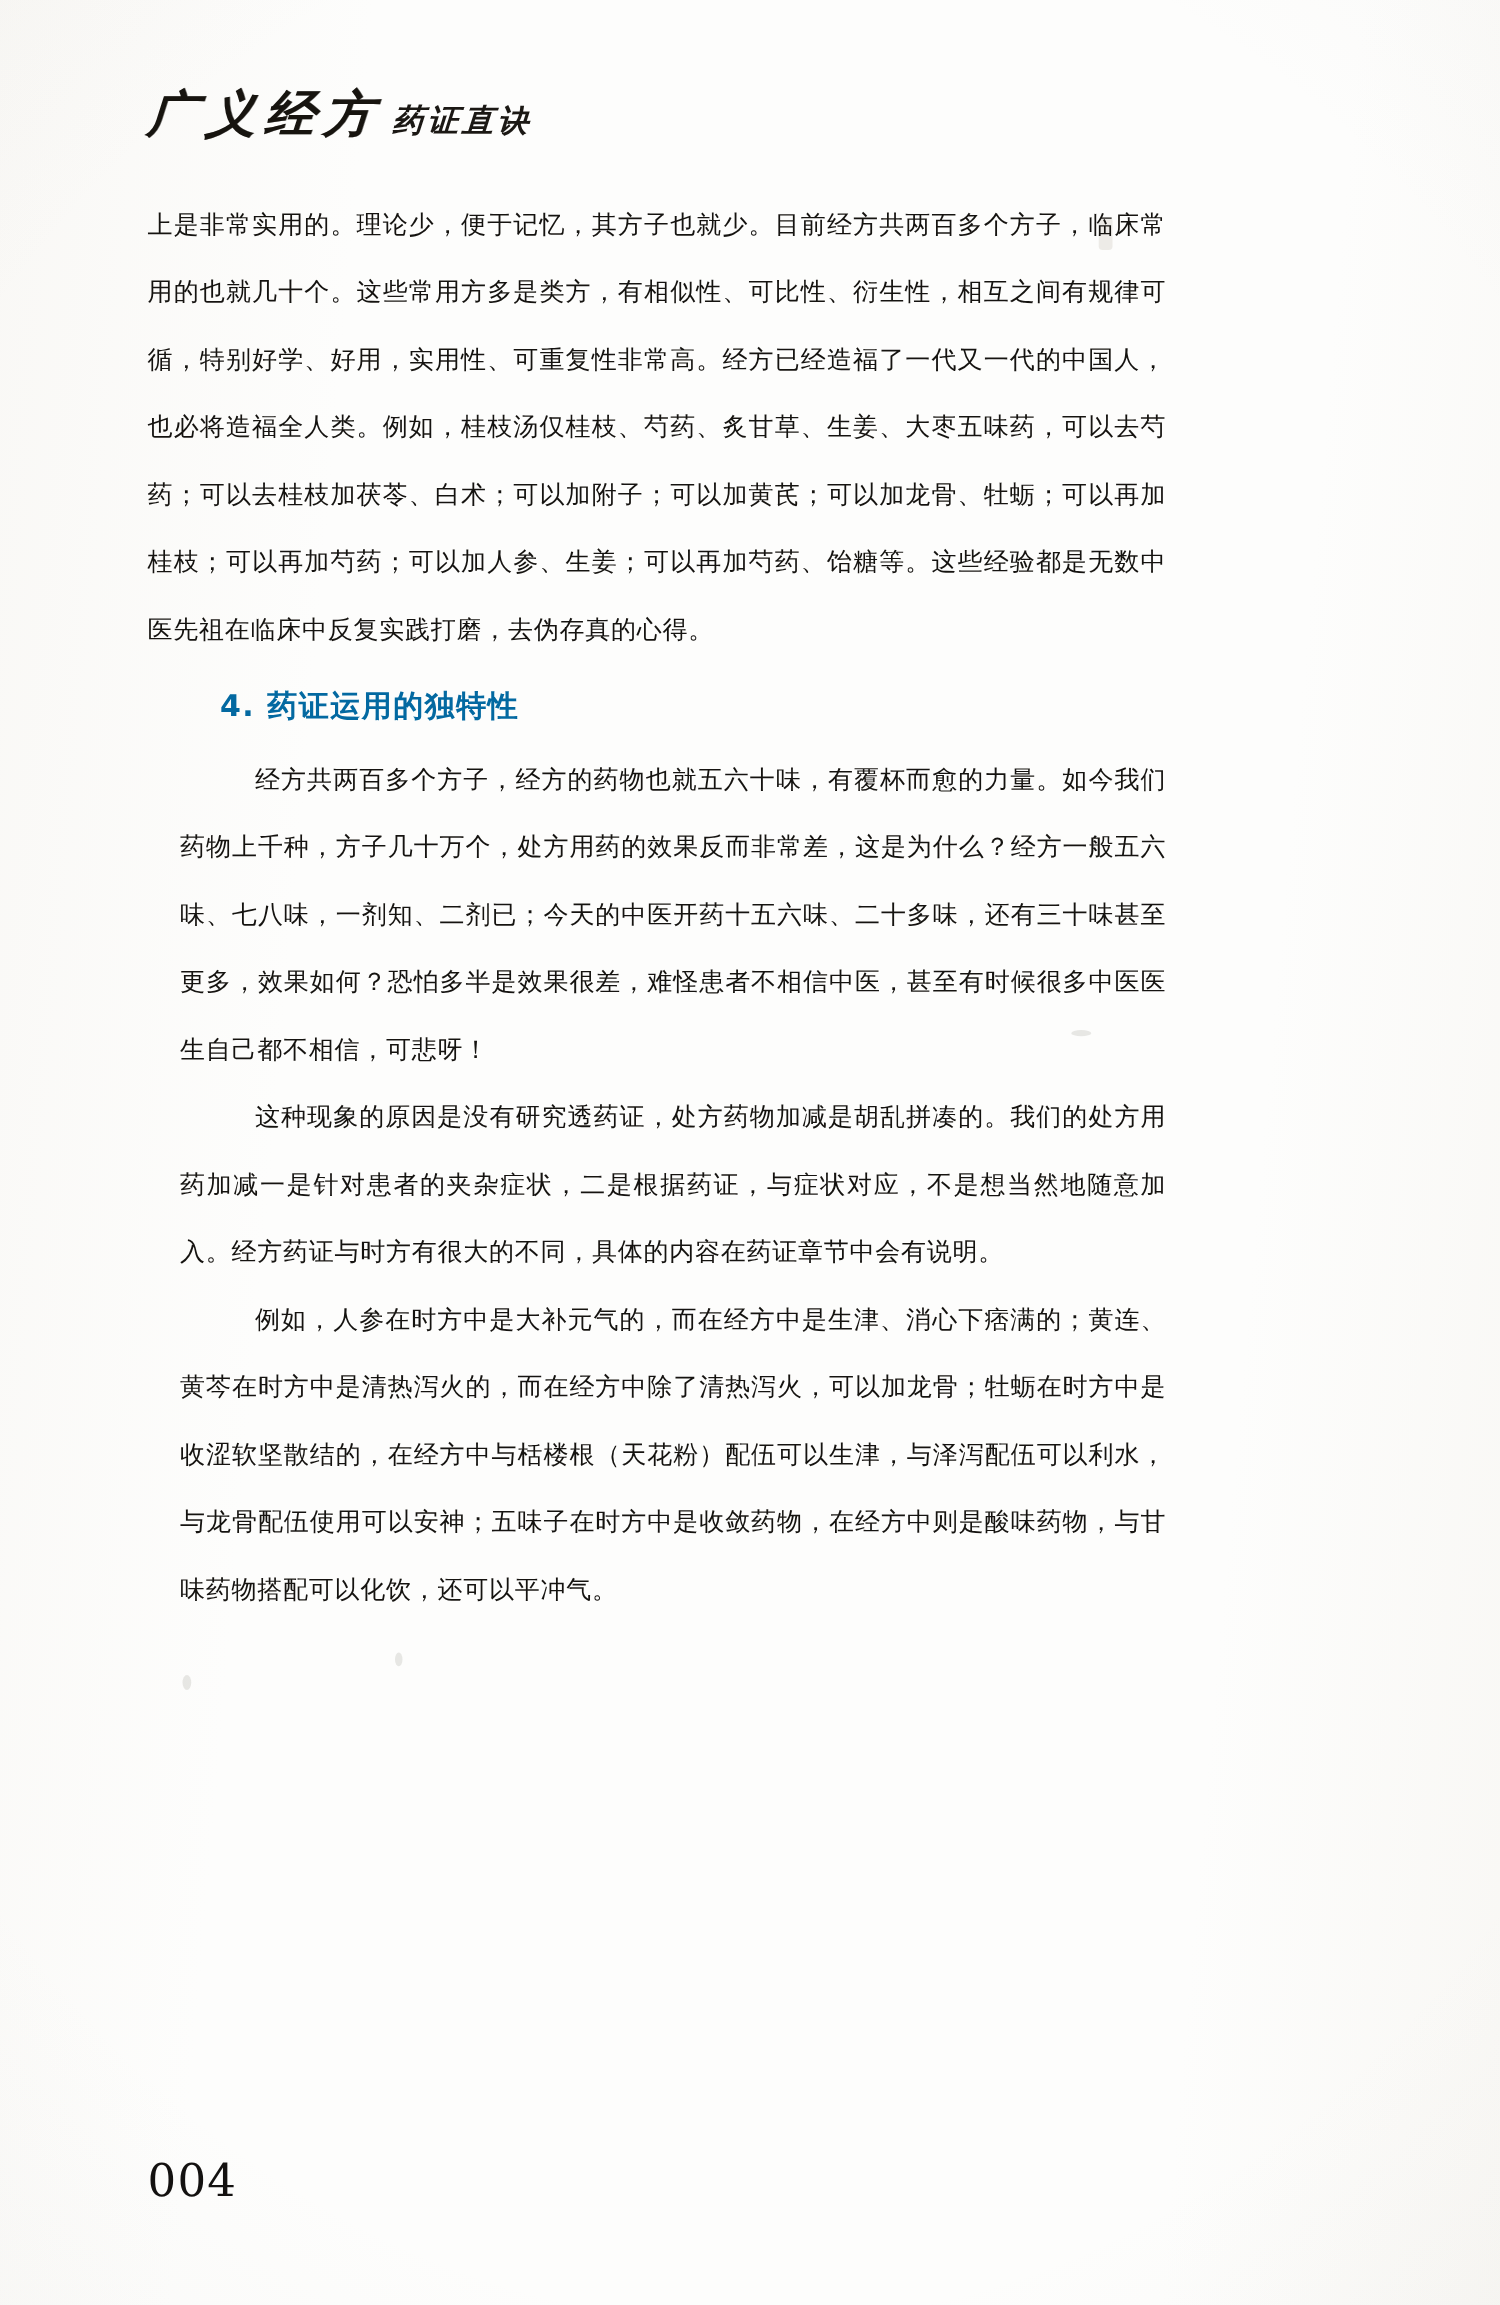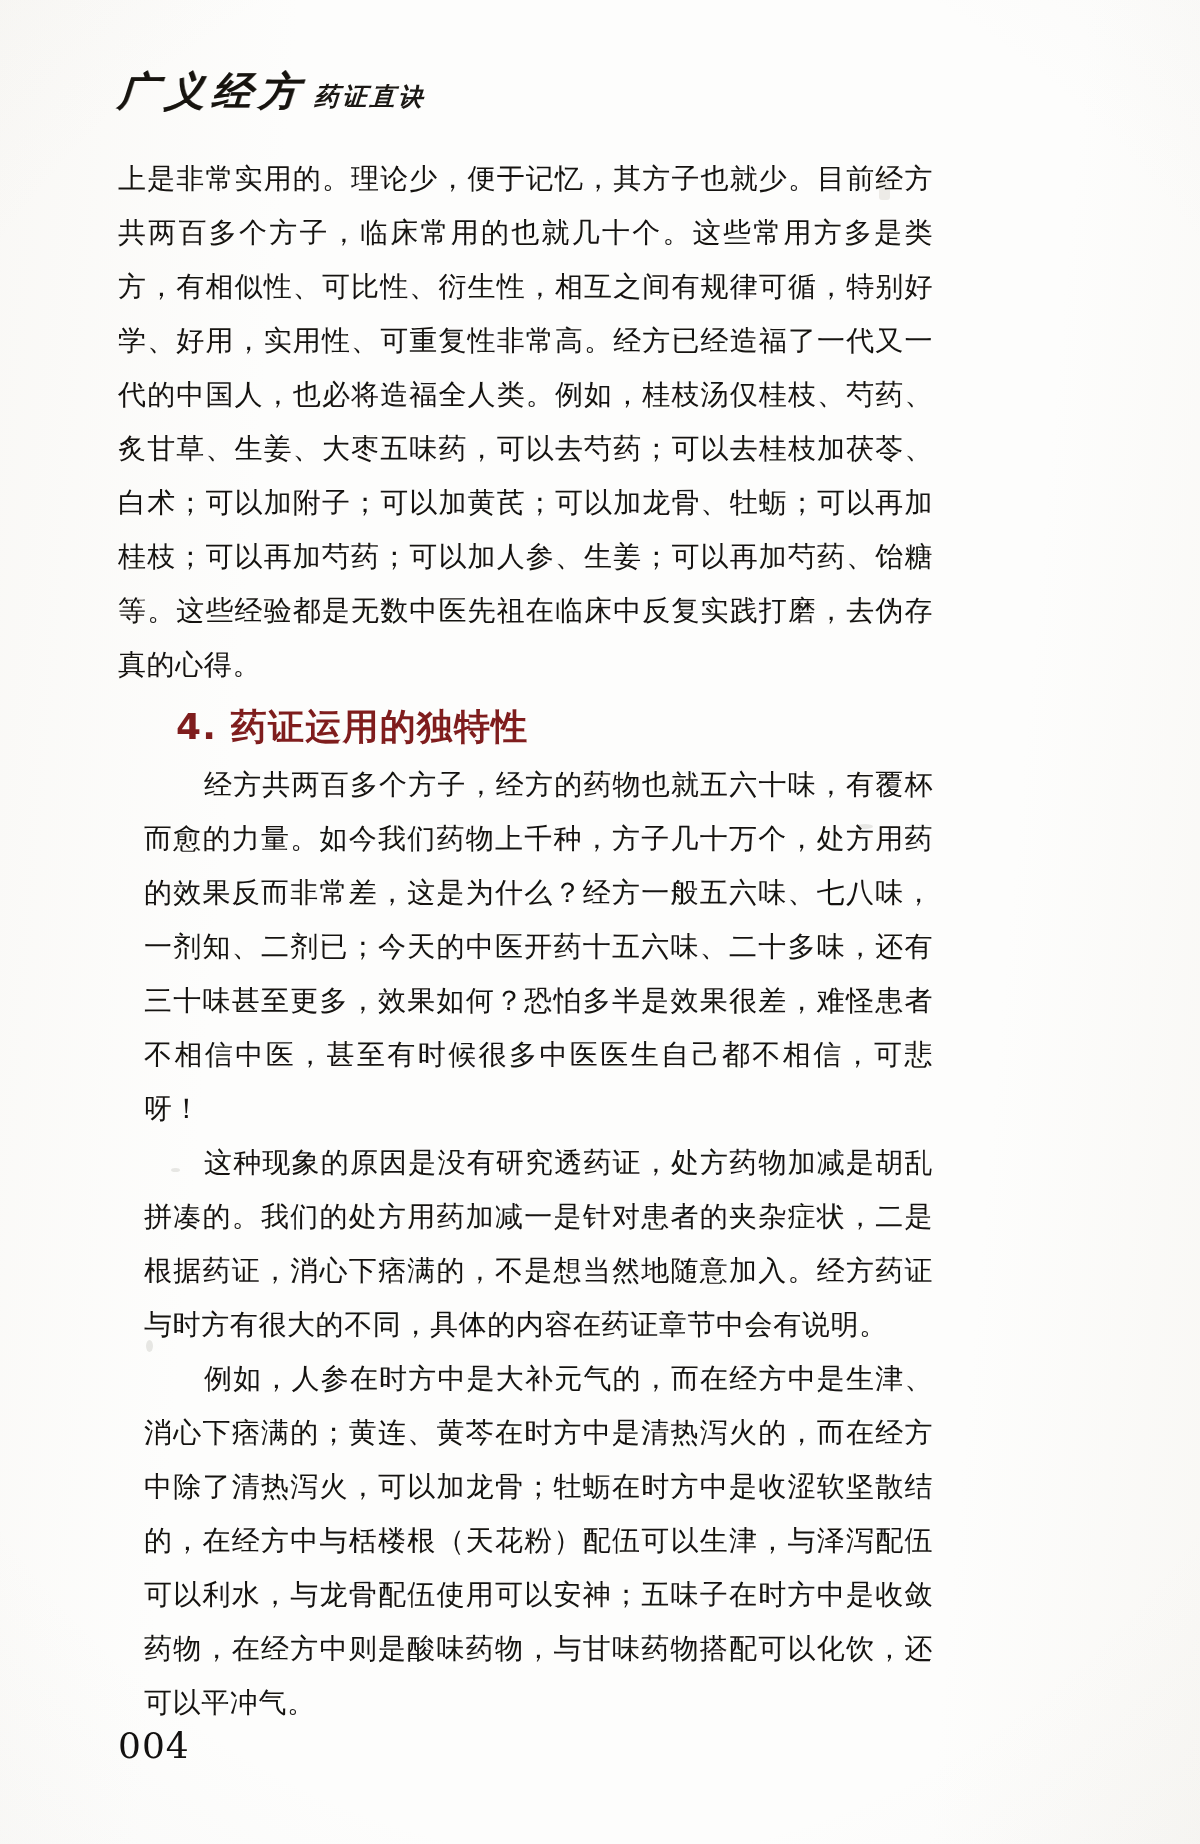--- a/index.html
+++ b/index.html
@@ -66,44 +66,44 @@
 
   
   .body-block {
     position: absolute;
     left: 118px;
     top: 152px;
     width: 815px;
   }
   .para {
     margin: 0 0 0px 0;
-    font-size: 28px;
+    font-size: 20px;
     line-height: 54px;
     letter-spacing: 0.6px;
     text-align: justify;
     text-justify: inter-character;
     color: #151310;
     font-family: "DejaVu Serif", "Liberation Serif", serif;
   }
   .para.indent {
     text-indent: 60px;
     margin-left: 26px;
   }
   .para + .para {
     margin-top: 0;
   }
   .heading {
     margin: 8px 0 4px 0;
     text-indent: 58px;
-    font-size: 36px;
+    font-size: 24px;
     line-height: 54px;
     letter-spacing: 1.2px;
     font-weight: 700;
     font-family: "DejaVu Sans", "Liberation Sans", sans-serif;
-    color: #7f1d1d;
+    color: #0369a1;
   }
 
   
   .folio {
     position: absolute;
     left: 118px;
     top: 1725px;
     font-size: 36px;
     letter-spacing: 1px;
     font-family: "DejaVu Serif", "Liberation Serif", serif;
@@ -128,21 +128,21 @@
   </div>
 
   <div class="body-block">
 
     <p class="para">上是非常实用的。理论少，便于记忆，其方子也就少。目前经方共两百多个方子，临床常用的也就几十个。这些常用方多是类方，有相似性、可比性、衍生性，相互之间有规律可循，特别好学、好用，实用性、可重复性非常高。经方已经造福了一代又一代的中国人，也必将造福全人类。例如，桂枝汤仅桂枝、芍药、炙甘草、生姜、大枣五味药，可以去芍药；可以去桂枝加茯苓、白术；可以加附子；可以加黄芪；可以加龙骨、牡蛎；可以再加桂枝；可以再加芍药；可以加人参、生姜；可以再加芍药、饴糖等。这些经验都是无数中医先祖在临床中反复实践打磨，去伪存真的心得。</p>
 
     <p class="heading">4. 药证运用的独特性</p>
 
     <p class="para indent">经方共两百多个方子，经方的药物也就五六十味，有覆杯而愈的力量。如今我们药物上千种，方子几十万个，处方用药的效果反而非常差，这是为什么？经方一般五六味、七八味，一剂知、二剂已；今天的中医开药十五六味、二十多味，还有三十味甚至更多，效果如何？恐怕多半是效果很差，难怪患者不相信中医，甚至有时候很多中医医生自己都不相信，可悲呀！</p>
 
-    <p class="para indent">这种现象的原因是没有研究透药证，处方药物加减是胡乱拼凑的。我们的处方用药加减一是针对患者的夹杂症状，二是根据药证，消心下痞满的，不是想当然地随意加入。经方药证与时方有很大的不同，具体的内容在药证章节中会有说明。</p>
+    <p class="para indent">这种现象的原因是没有研究透药证，处方药物加减是胡乱拼凑的。我们的处方用药加减一是针对患者的夹杂症状，二是根据药证，与症状对应，不是想当然地随意加入。经方药证与时方有很大的不同，具体的内容在药证章节中会有说明。</p>
 
     <p class="para indent">例如，人参在时方中是大补元气的，而在经方中是生津、消心下痞满的；黄连、黄芩在时方中是清热泻火的，而在经方中除了清热泻火，可以加龙骨；牡蛎在时方中是收涩软坚散结的，在经方中与栝楼根（天花粉）配伍可以生津，与泽泻配伍可以利水，与龙骨配伍使用可以安神；五味子在时方中是收敛药物，在经方中则是酸味药物，与甘味药物搭配可以化饮，还可以平冲气。</p>
 
   </div>
 
   <div class="folio">004</div>
 
 </div>
 
 </body></html>

